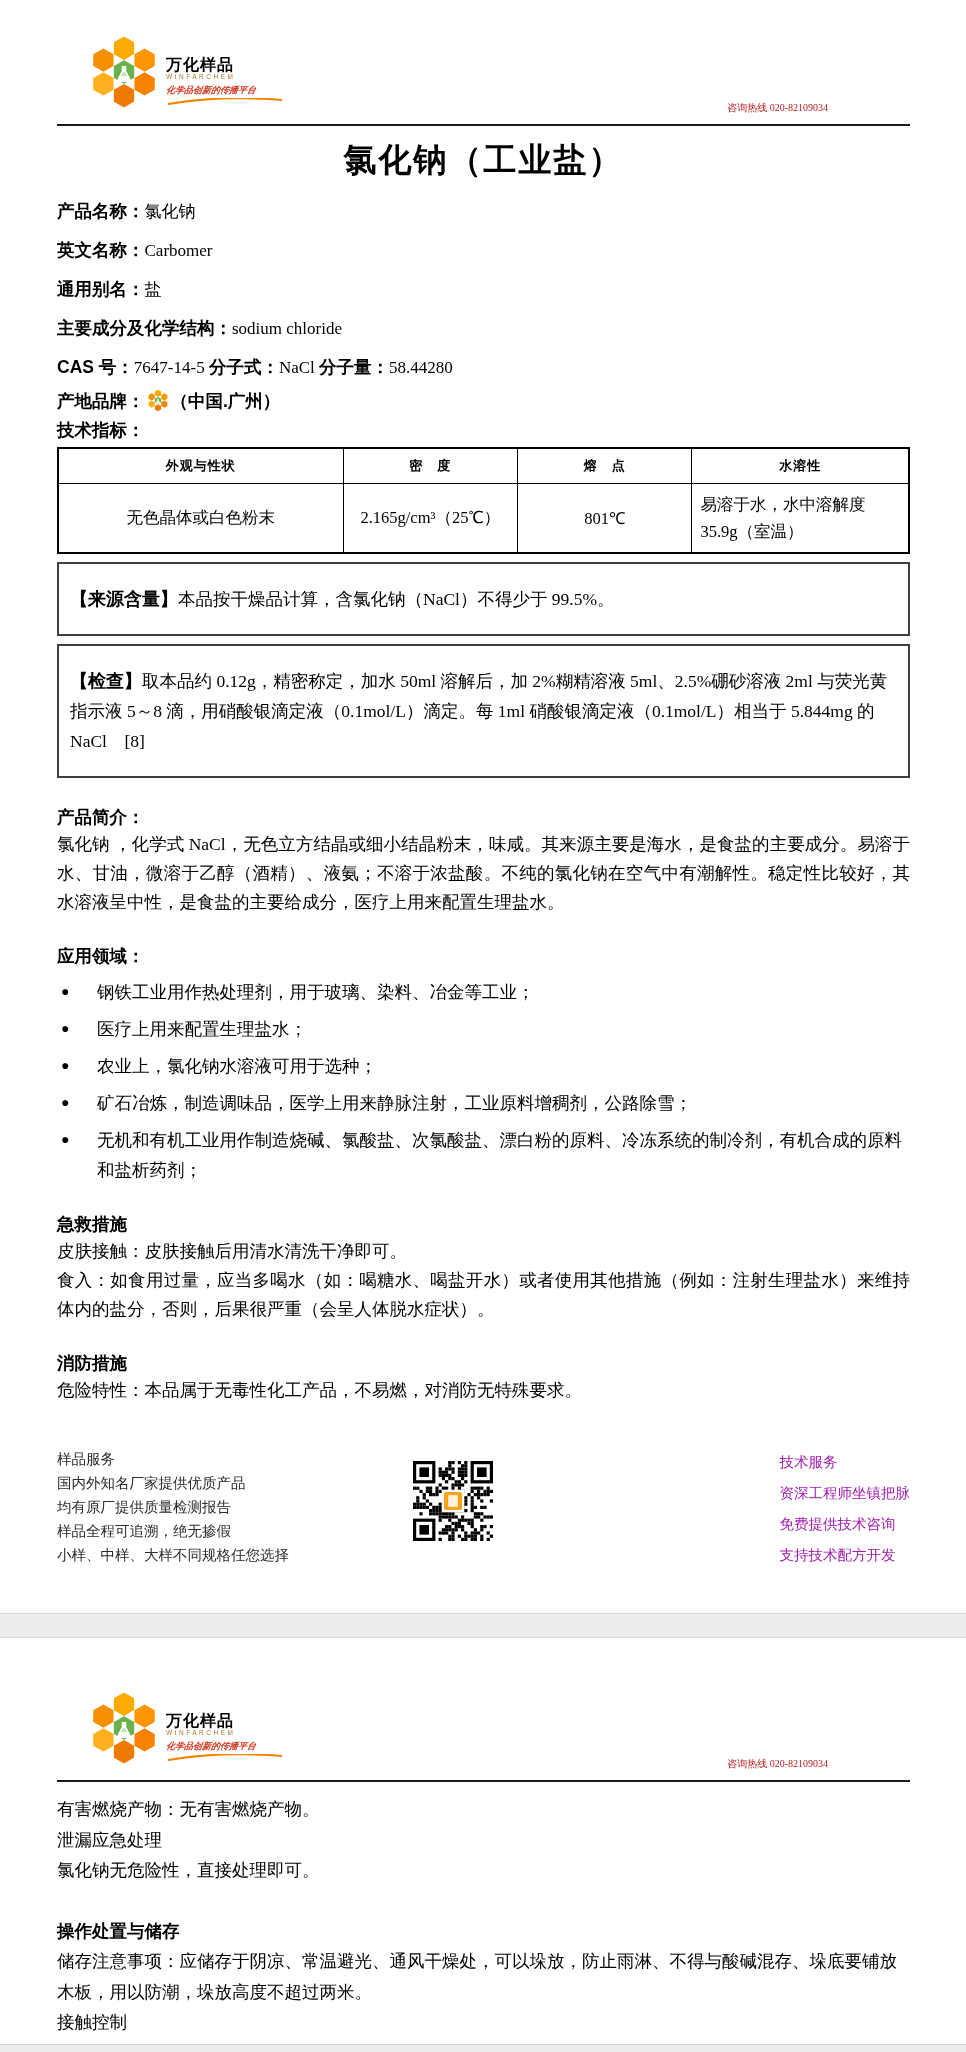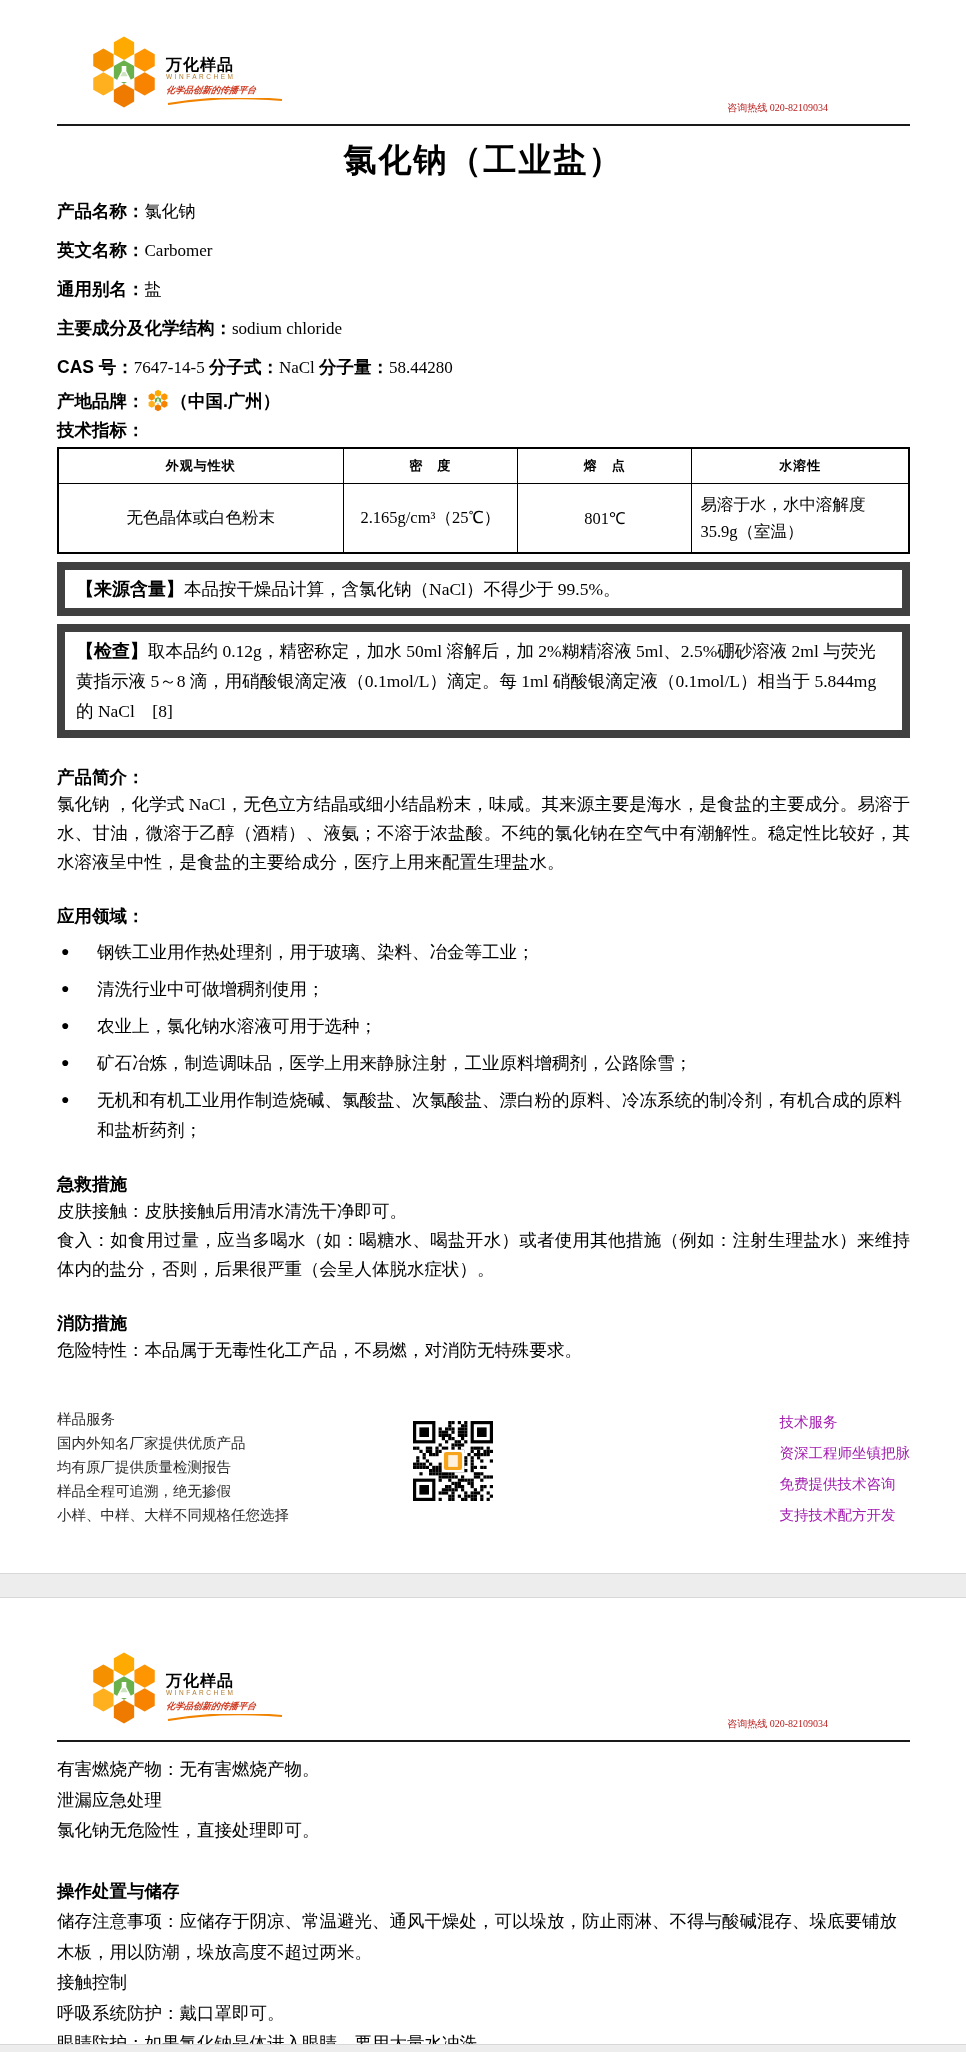--- a/index.html
+++ b/index.html
@@ -34,21 +34,21 @@
   .minilogo { display: inline-block; width: 22px; height: 23px; vertical-align: -5px; margin: 0 2px; }
   .minilogo svg { width: 100%; height: 100%; }
 
   table.spec { width: 100%; border-collapse: collapse; border: 2px solid #000; table-layout: fixed; }
   table.spec th { font-family: "Liberation Sans", sans-serif; font-weight: 700; font-size: 13px; border: 1px solid #000; height: 35px; letter-spacing: 1px; }
   table.spec td { border: 1px solid #000; height: 70px; font-size: 16.5px; text-align: center; }
   table.spec .c1 { width: 33.5%; } table.spec .c2 { width: 20.5%; }
   table.spec .c3 { width: 20.5%; } table.spec .c4 { width: 25.5%; }
   table.spec td.left { text-align: left; padding: 4px 8px; line-height: 27px; }
 
-  .box { border: 8px solid #404040; margin-top: 8px; padding: 4px 11px; font-size: 17.5px; line-height: 30px; }
+  .box { border: 2px solid #404040; margin-top: 8px; padding: 20px 11px; font-size: 17.5px; line-height: 30px; }
   .box .lbl { font-size: 18px; }
 
   .sect { margin-top: 26px; }
   .sect h3 { font-family: "Liberation Sans", sans-serif; font-weight: 700; font-size: 17.5px; line-height: 26px; }
   .sect p, .sect li { font-size: 17.5px; line-height: 29px; }
   .sect p.para { text-align: justify; }
   ul.apps { list-style: none; margin-top: 8px; }
   ul.apps li { position: relative; padding-left: 40px; margin-bottom: 7px; line-height: 30px; }
   ul.apps li::before { content: "●"; position: absolute; left: 4px; top: 0; font-size: 14px; }
 
@@ -152,21 +152,21 @@
 
     <div class="sect">
       <h3>产品简介：</h3>
       <p class="para">氯化钠 ，化学式 NaCl，无色立方结晶或细小结晶粉末，味咸。其来源主要是海水，是食盐的主要成分。易溶于水、甘油，微溶于乙醇（酒精）、液氨；不溶于浓盐酸。不纯的氯化钠在空气中有潮解性。稳定性比较好，其水溶液呈中性，是食盐的主要给成分，医疗上用来配置生理盐水。</p>
     </div>
 
     <div class="sect">
       <h3>应用领域：</h3>
       <ul class="apps">
         <li>钢铁工业用作热处理剂，用于玻璃、染料、冶金等工业；</li>
-        <li>清洗行业中可做增稠剂使用；</li>
+        <li>医疗上用来配置生理盐水；</li>
         <li>农业上，氯化钠水溶液可用于选种；</li>
         <li>矿石冶炼，制造调味品，医学上用来静脉注射，工业原料增稠剂，公路除雪；</li>
         <li>无机和有机工业用作制造烧碱、氯酸盐、次氯酸盐、漂白粉的原料、冷冻系统的制冷剂，有机合成的原料和盐析药剂；</li>
       </ul>
     </div>
 
     <div class="sect">
       <h3>急救措施</h3>
       <p>皮肤接触：皮肤接触后用清水清洗干净即可。</p>
       <p class="para">食入：如食用过量，应当多喝水（如：喝糖水、喝盐开水）或者使用其他措施（例如：注射生理盐水）来维持体内的盐分，否则，后果很严重（会呈人体脱水症状）。</p>

